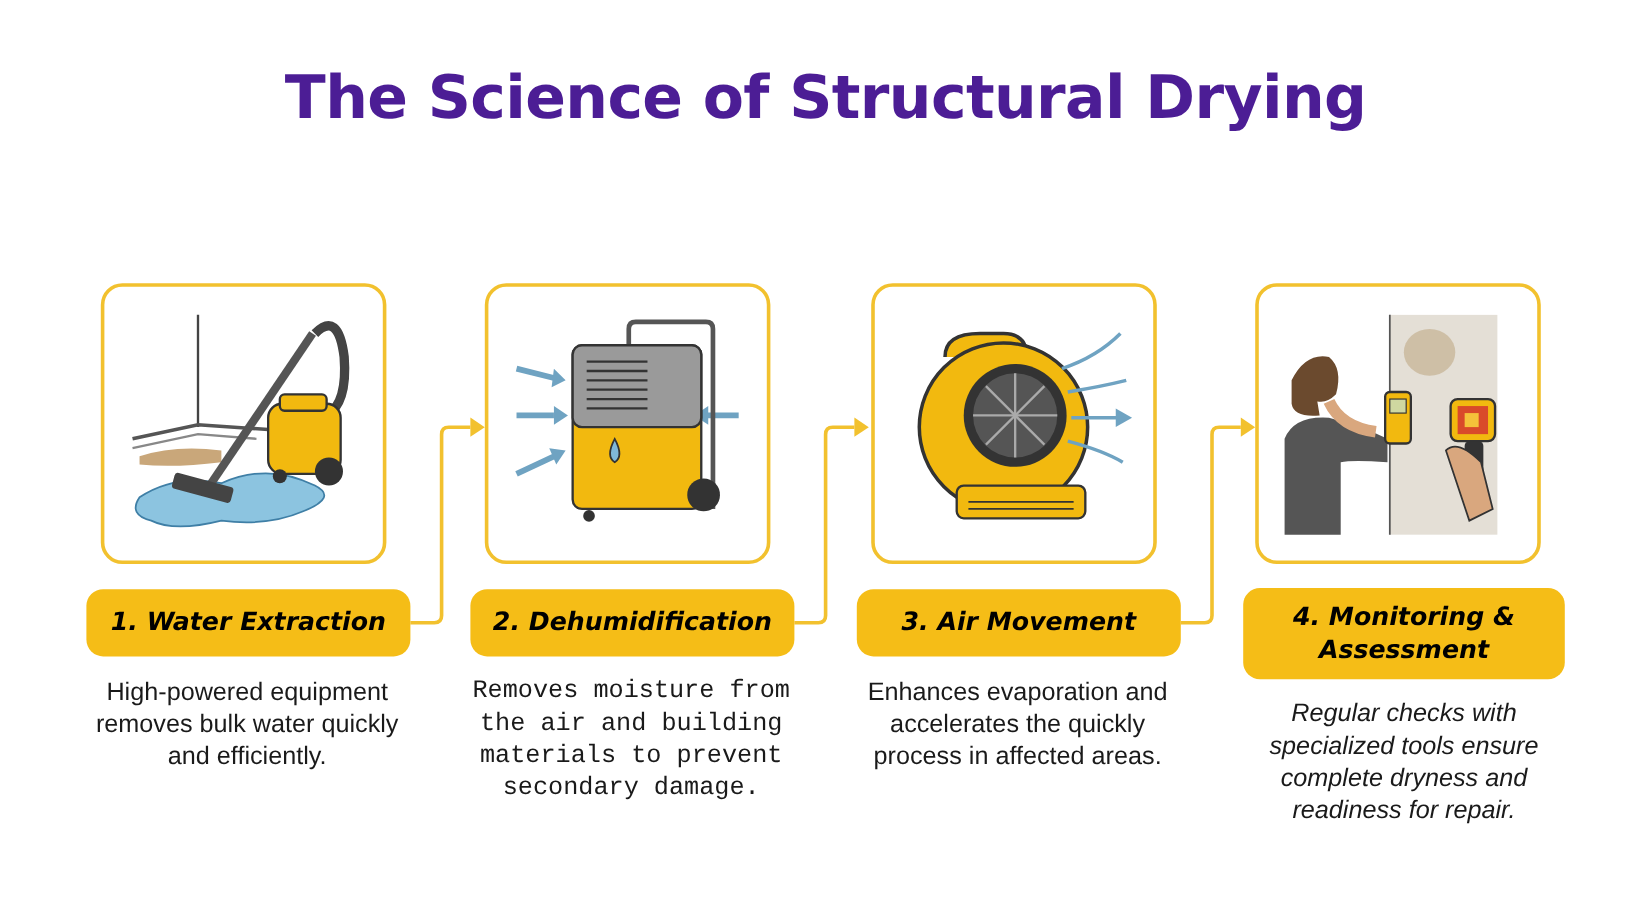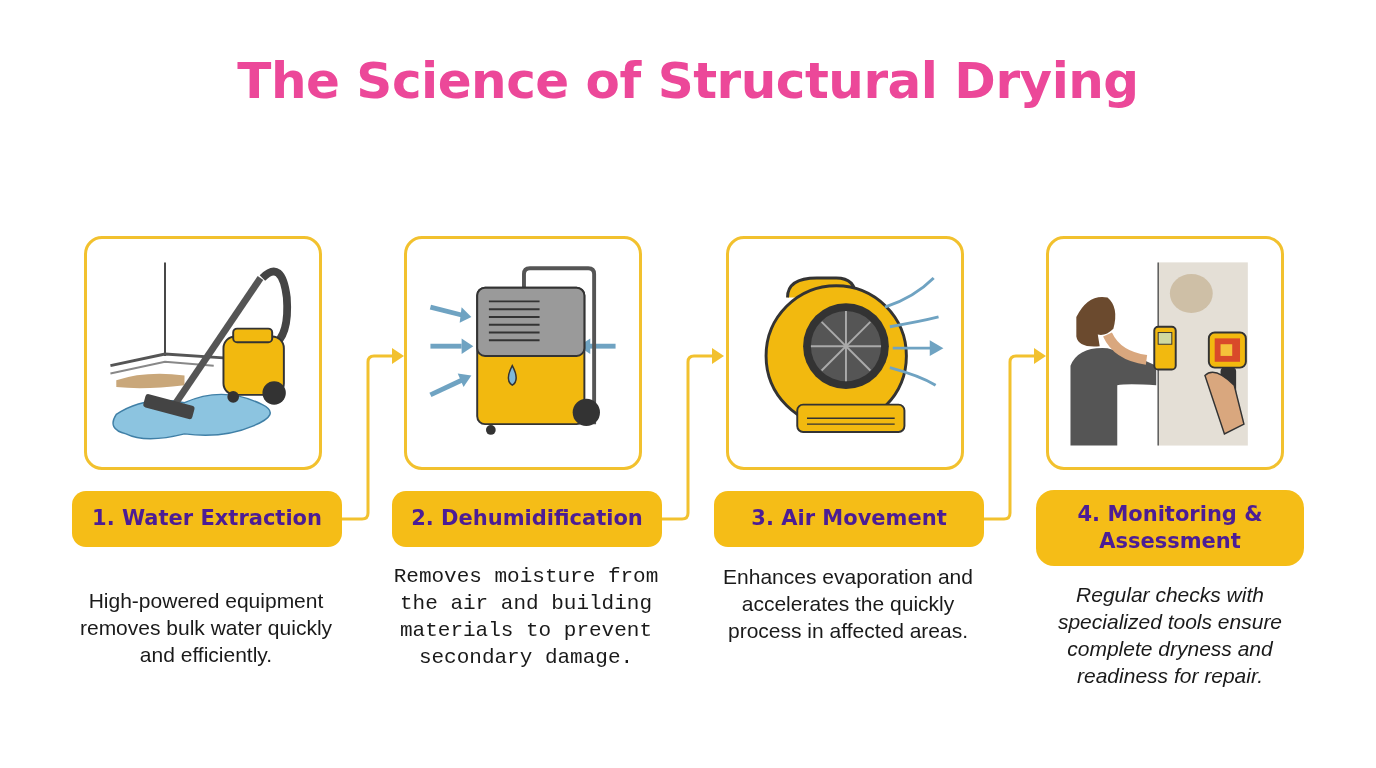--- a/index.html
+++ b/index.html
@@ -2,30 +2,30 @@
 <html><head>
 <meta charset="utf-8">
 <style>
   html, body { margin:0; padding:0; }
   body {
     width:1376px; height:768px; background:#ffffff; position:relative; overflow:hidden;
     font-family:"Liberation Sans", "DejaVu Sans", sans-serif; color:#111;
   }
   .title {
     position:absolute; left:0; top:52px; width:1376px; text-align:center;
-    font-family:"DejaVu Sans", sans-serif; font-weight:bold; font-size:50px; letter-spacing:-0.5px; color:#ec4899;
+    font-family:"DejaVu Sans", sans-serif; font-weight:bold; font-size:50px; letter-spacing:-0.5px; color:#4c1d95;
   }
   .card {
     position:absolute; top:236px; width:238px; height:234px;
     border:3px solid #f2c12e; border-radius:18px; background:#fff; box-sizing:border-box;
   }
   .pill {
     position:absolute; background:#f5bd17; border-radius:14px; box-sizing:border-box;
     display:flex; align-items:center; justify-content:center; text-align:center;
-    font-family:"DejaVu Sans", sans-serif; font-weight:bold; font-size:21px; color:#4c1d95; line-height:1.3;
+    font-family:"DejaVu Sans", sans-serif; font-weight:bold; font-size:21px; color:#000000; line-height:1.3;font-style:italic;
   }
   .desc {
     position:absolute; text-align:center; font-size:21px; line-height:27px; color:#1a1a1a;
   }
   svg.conn { position:absolute; left:0; top:0; }
   .illus { position:absolute; left:0; top:0; width:100%; height:100%; }
 </style>
 </head>
 <body>
 
@@ -54,21 +54,21 @@
     <path d="M180 40 Q200 20 205 60 Q208 100 190 110" stroke="#444" stroke-width="8" fill="none"></path>
     <line x1="178" y1="40" x2="90" y2="170" stroke="#555" stroke-width="7"></line>
     <rect x="58" y="165" width="52" height="14" rx="3" fill="#444" transform="rotate(15 84 172)"></rect>
     <rect x="140" y="100" width="62" height="60" rx="12" fill="#f2b90f" stroke="#333" stroke-width="2"></rect>
     <rect x="150" y="92" width="40" height="14" rx="4" fill="#f2b90f" stroke="#333" stroke-width="2"></rect>
     <circle cx="192" cy="158" r="12" fill="#333"></circle>
     <circle cx="150" cy="162" r="6" fill="#333"></circle>
   </svg>
 </div>
 <div class="pill" style="left:72px; top:491px; width:270px; height:56px;">1. Water Extraction</div>
-<div class="desc" style="left:66px; top:563px; width:280px;margin-top:24px;">High-powered equipment removes bulk water quickly and efficiently.</div>
+<div class="desc" style="left:66px; top:563px; width:280px;">High-powered equipment removes bulk water quickly and efficiently.</div>
 
 <div class="card" style="left:404px;">
   <svg class="illus" viewBox="0 0 238 234">
     <g stroke="#6fa3c2" stroke-width="5" fill="#6fa3c2">
       <line x1="24" y1="70" x2="56" y2="78"></line>
         <polygon points="56,70 66,80 54,86" stroke="none"></polygon>
       <line x1="24" y1="110" x2="56" y2="110"></line>
         <polygon points="56,102 68,110 56,118" stroke="none"></polygon>
       <line x1="24" y1="160" x2="56" y2="145"></line>
         <polygon points="52,138 66,140 58,152" stroke="none"></polygon>
@@ -133,14 +133,14 @@
     <path d="M60 98 Q70 120 100 124" stroke="#d9a77e" stroke-width="10" fill="none"></path>
     <rect x="108" y="90" width="22" height="44" rx="4" fill="#f2b90f" stroke="#333" stroke-width="2"></rect>
     <rect x="112" y="96" width="14" height="12" fill="#cfd8a0" stroke="#333" stroke-width="1"></rect>
     <rect x="164" y="96" width="38" height="36" rx="6" fill="#f2b90f" stroke="#333" stroke-width="2"></rect>
     <rect x="170" y="102" width="26" height="24" fill="#d94a2a"></rect>
     <rect x="176" y="108" width="12" height="12" fill="#f5c23a"></rect>
     <rect x="176" y="132" width="16" height="34" rx="4" fill="#333"></rect>
     <path d="M160 140 Q170 130 190 150 L200 190 L180 200 Z" fill="#d9a77e" stroke="#333" stroke-width="1.5"></path>
   </svg>
 </div>
-<div class="pill" style="left:1036px; top:490px; width:268px; height:76px;border-radius:18px;">4. Monitoring &amp; Assessment</div>
+<div class="pill" style="left:1036px; top:490px; width:268px; height:76px;">4. Monitoring &amp; Assessment</div>
 <div class="desc" style="left:1030px; top:581px; width:280px;font-style:italic;">Regular checks with specialized tools ensure complete dryness and readiness for repair.</div>
 
 </body></html>

